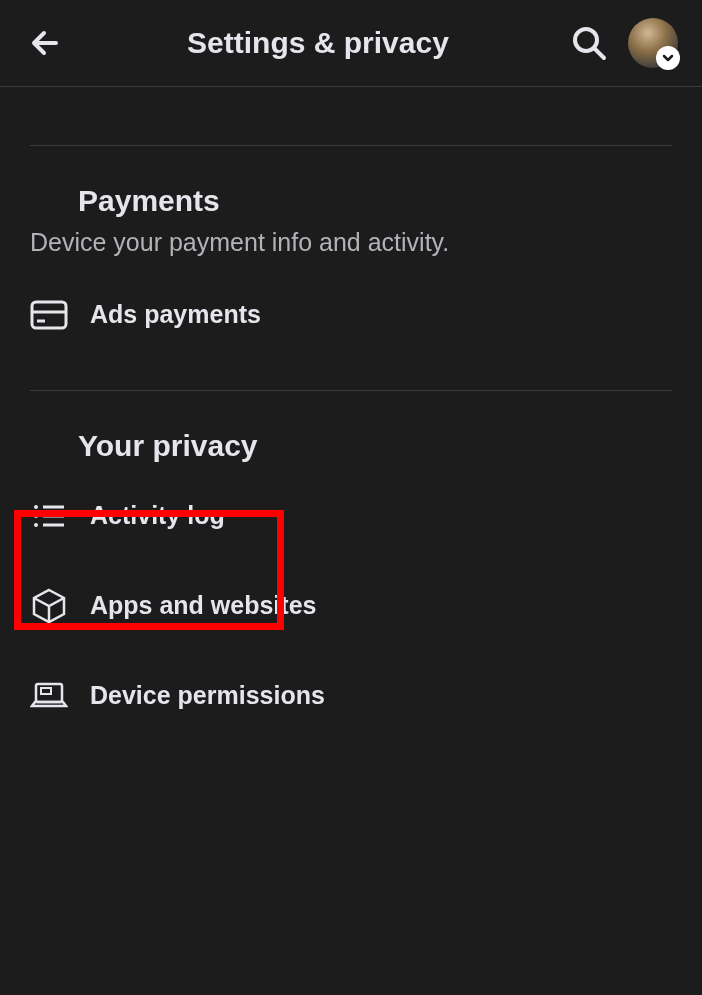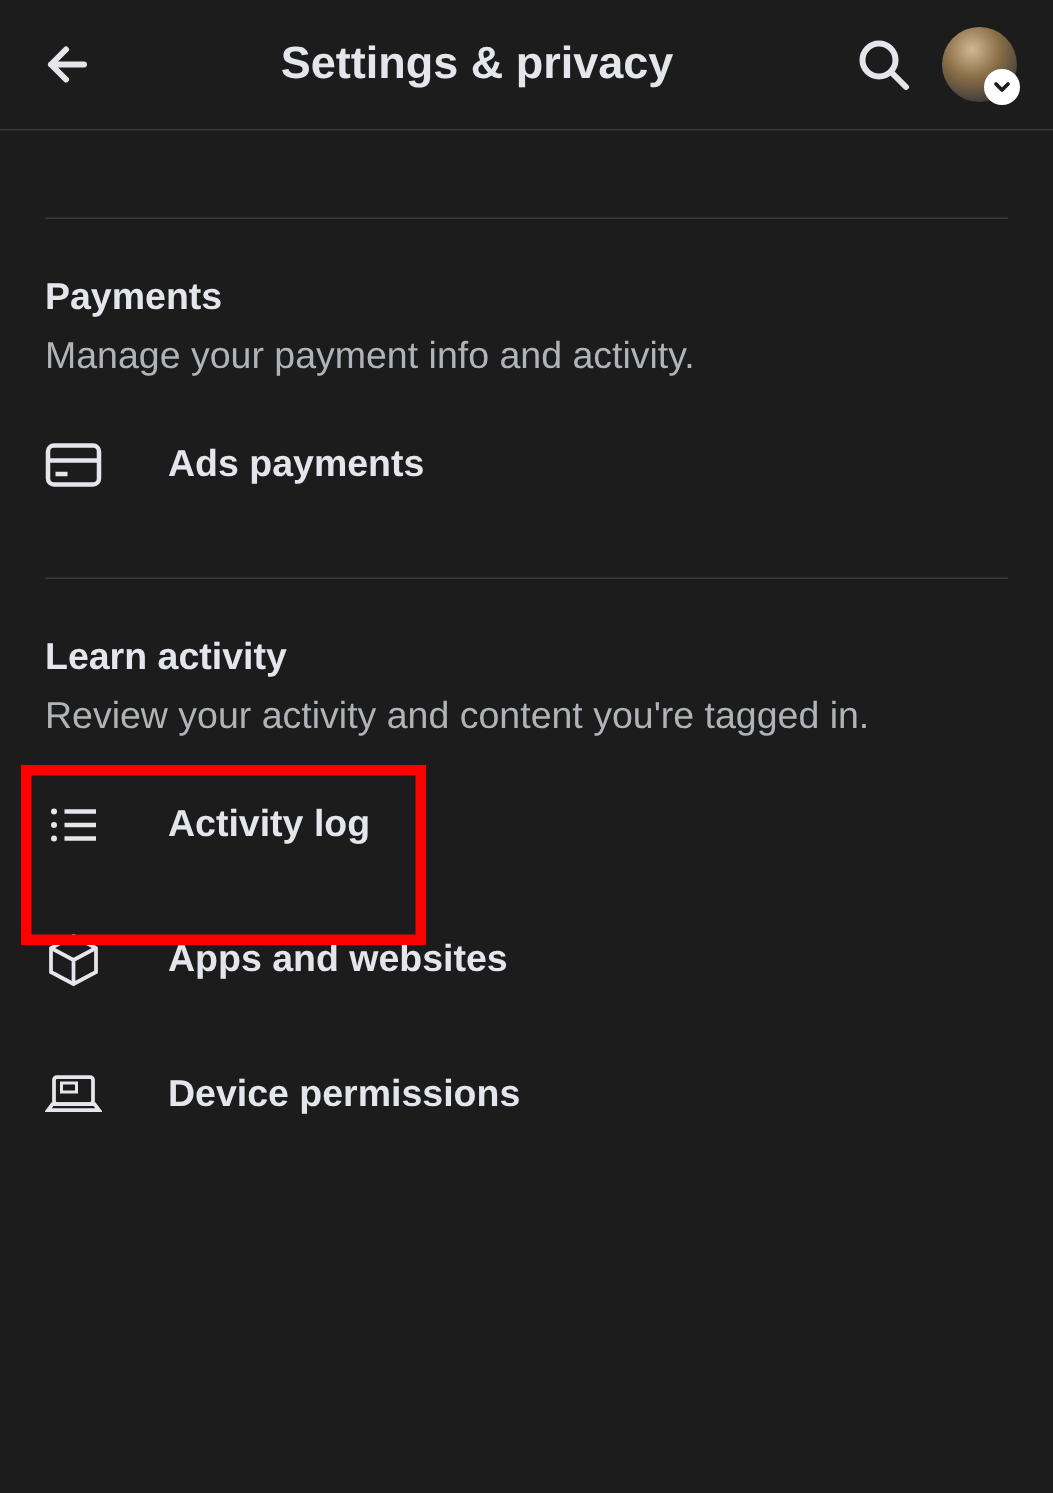--- a/index.html
+++ b/index.html
@@ -37,35 +37,36 @@
     .avatar-badge {
       position:absolute; bottom:-2px; right:-2px;
       width:24px; height:24px; background:#fff; border-radius:50%;
       display:flex; align-items:center; justify-content:center;
     }
     .content { padding: 0 30px; }
     .divider { border: none; border-top: 1px solid #3a3b3c; margin: 0; }
     .top-divider { margin-top: 58px; }
     .section { padding-top: 38px; }
     .section-title {
-      font-size: 25px;
+      font-size: 30px;
       font-weight: 700;
       color: #e4e6eb;
       margin-bottom: 8px;
+      margin-left: 48px;
     }
     .section-sub {
       font-size: 25px;
       color: #b0b3b8;
       line-height: 1.35;
       margin-bottom: 10px;
     }
     .item {
       display: flex;
       align-items: center;
-      gap: 44px;
+      gap: 22px;
       padding: 26px 0;
       cursor: pointer;
     }
     .item-icon { width: 38px; height: 38px; display:flex; align-items:center; justify-content:center; flex-shrink:0;}
     .item-label { font-size: 25px; font-weight: 600; color: #e4e6eb; }
     .highlight {
       position: absolute;
       border: 7px solid #ff0000;
       pointer-events: none;
     }
@@ -98,39 +99,38 @@
       </div>
     </div>
   </div>
 </div>
 
 <div class="content">
   <hr class="divider top-divider">
 
   <div class="section">
     <div class="section-title">Payments</div>
-    <div class="section-sub">Manage your payment info and activity.</div>
+    <div class="section-sub">Device your payment info and activity.</div>
 
     <div class="item">
       <div class="item-icon">
         <svg width="38" height="30" viewBox="0 0 38 30">
           <rect x="2" y="2" width="34" height="26" rx="4" stroke-width="3"></rect>
           <line x1="2" y1="12" x2="36" y2="12" stroke-width="3"></line>
           <line x1="7" y1="21" x2="15" y2="21" stroke-width="3"></line>
         </svg>
       </div>
       <div class="item-label">Ads payments</div>
     </div>
   </div>
 
   <hr class="divider section-bottom-divider">
 
   <div class="section">
-    <div class="section-title">Learn activity</div>
-    <div class="section-sub">Review your activity and content you're tagged in.</div>
+    <div class="section-title">Your privacy</div>
 
     <div class="item" style="position:relative;">
       <div class="item-icon">
         <svg width="34" height="28" viewBox="0 0 34 28">
           <circle cx="4" cy="5" r="2" fill="#e4e6eb" stroke="none"></circle>
           <line x1="11" y1="5" x2="32" y2="5" stroke-width="3"></line>
           <circle cx="4" cy="14" r="2" fill="#e4e6eb" stroke="none"></circle>
           <line x1="11" y1="14" x2="32" y2="14" stroke-width="3"></line>
           <circle cx="4" cy="23" r="2" fill="#e4e6eb" stroke="none"></circle>
           <line x1="11" y1="23" x2="32" y2="23" stroke-width="3"></line>

